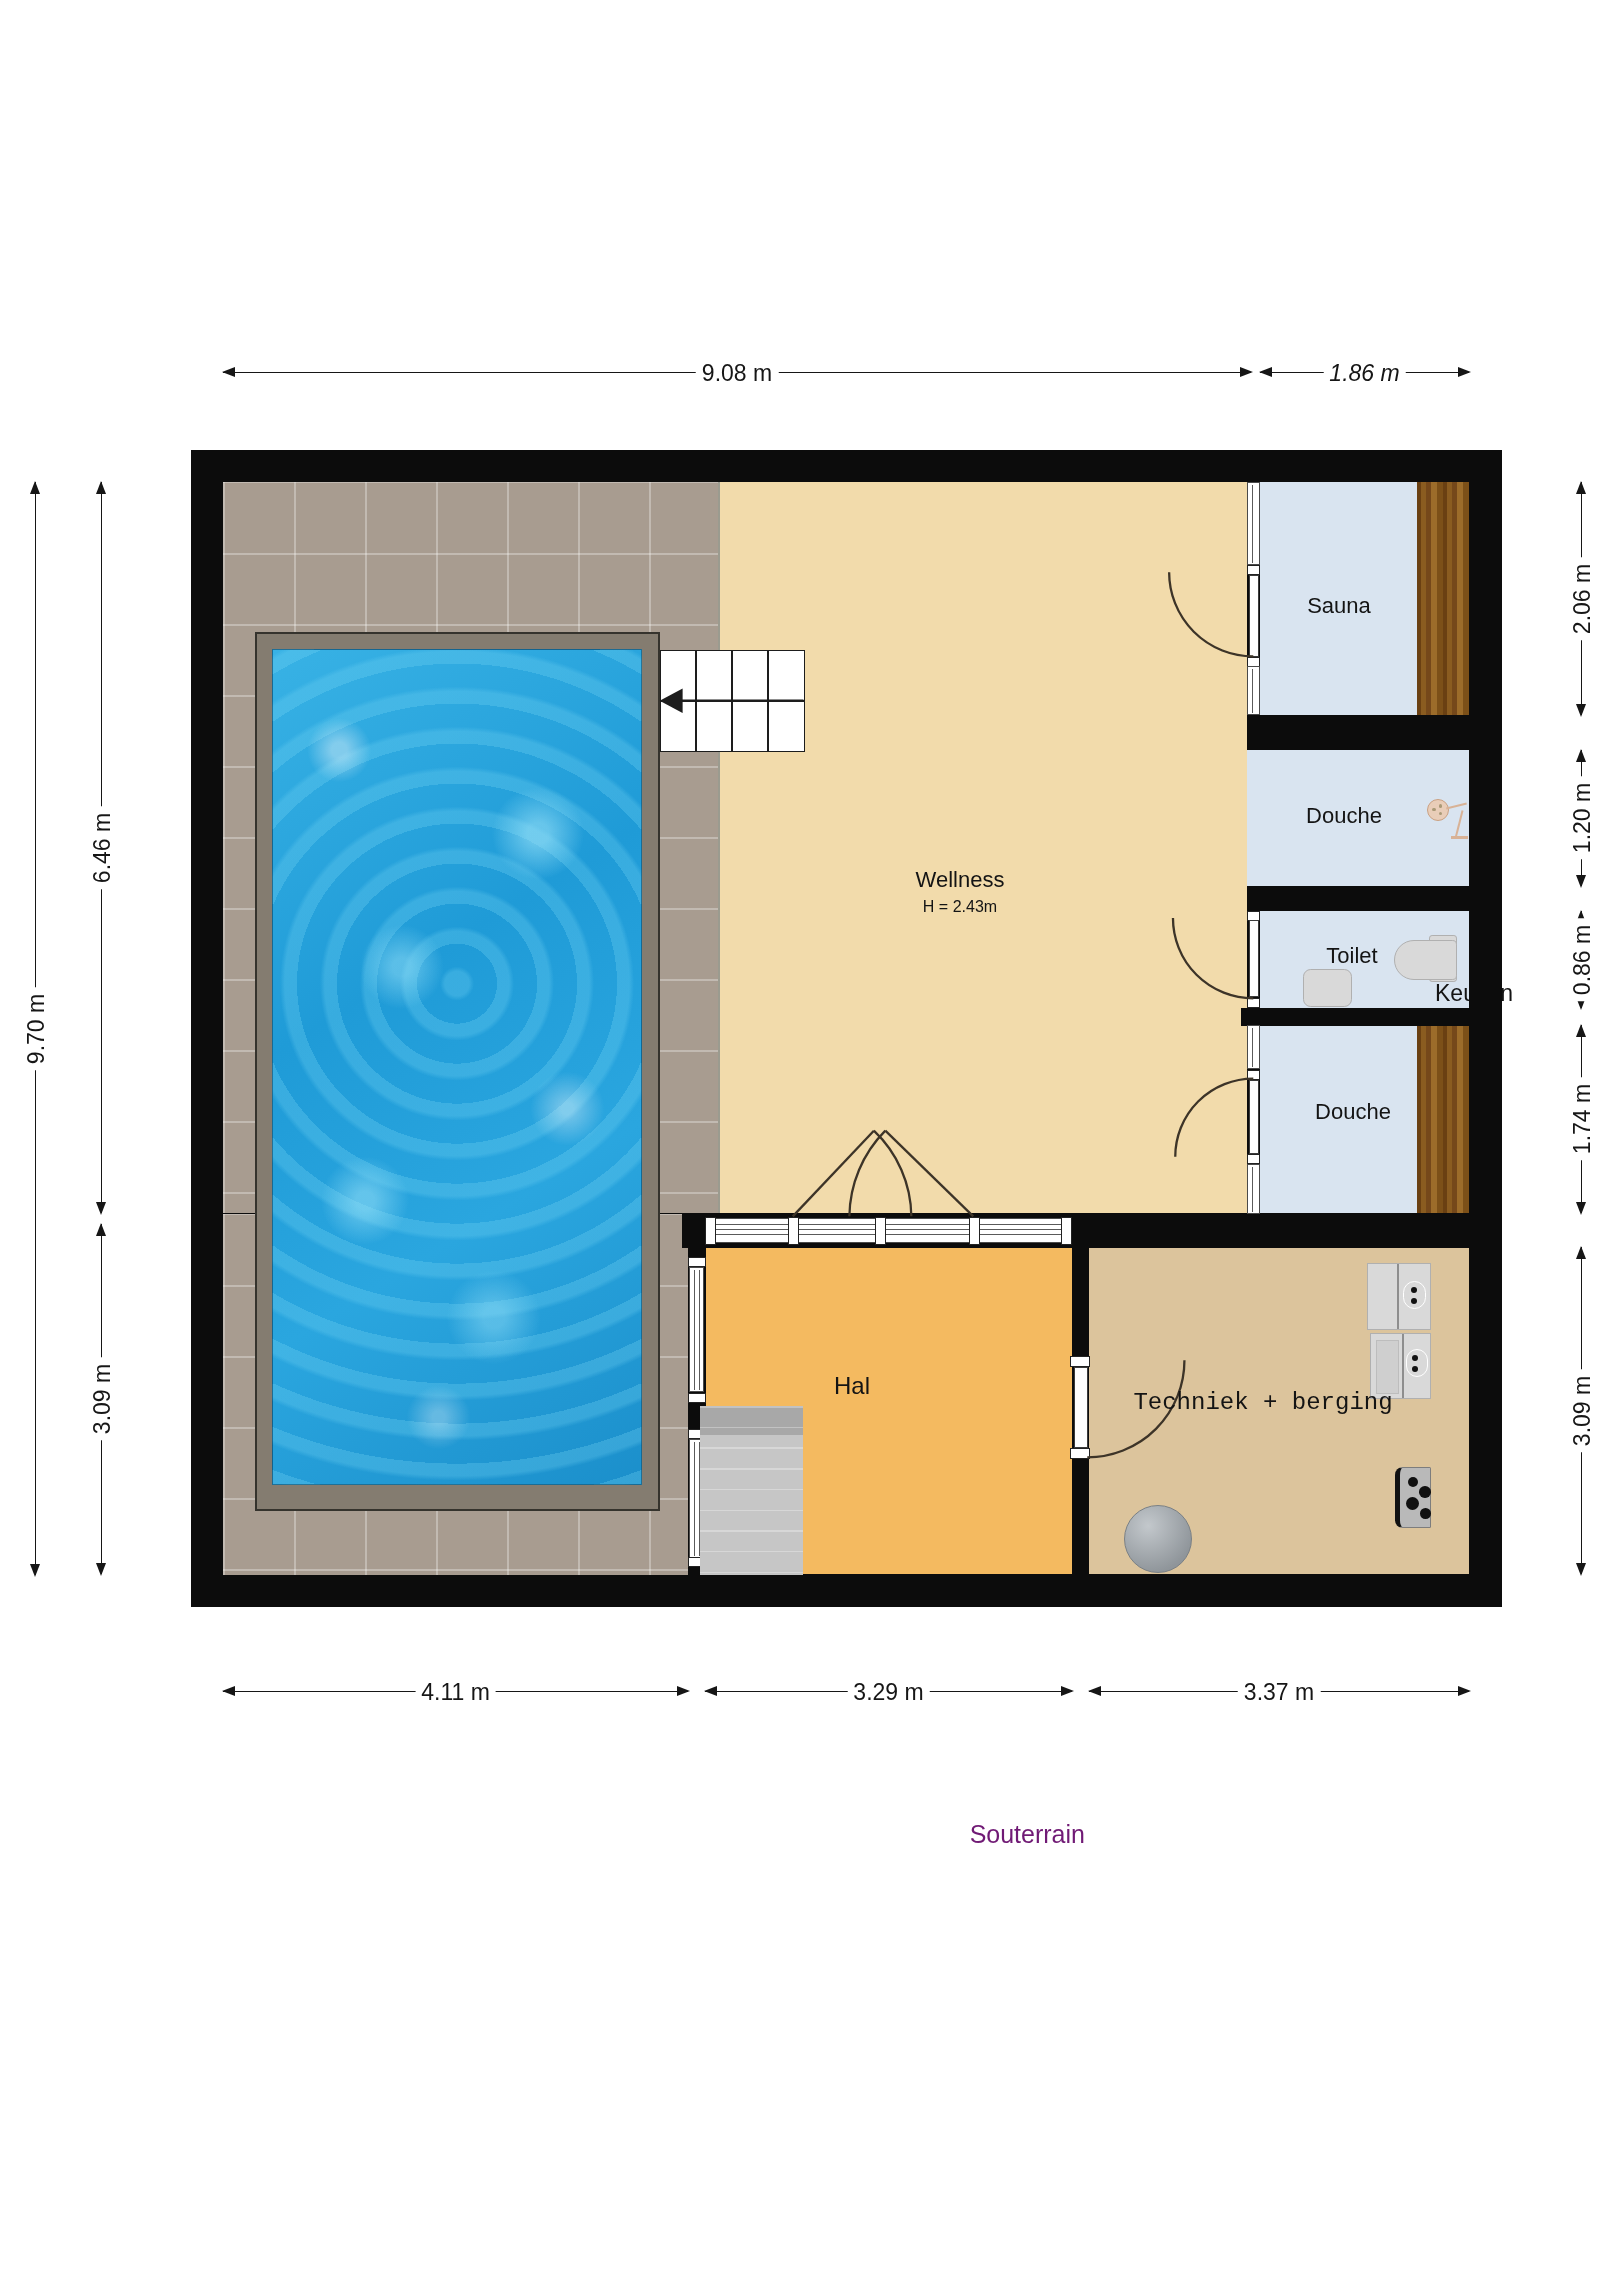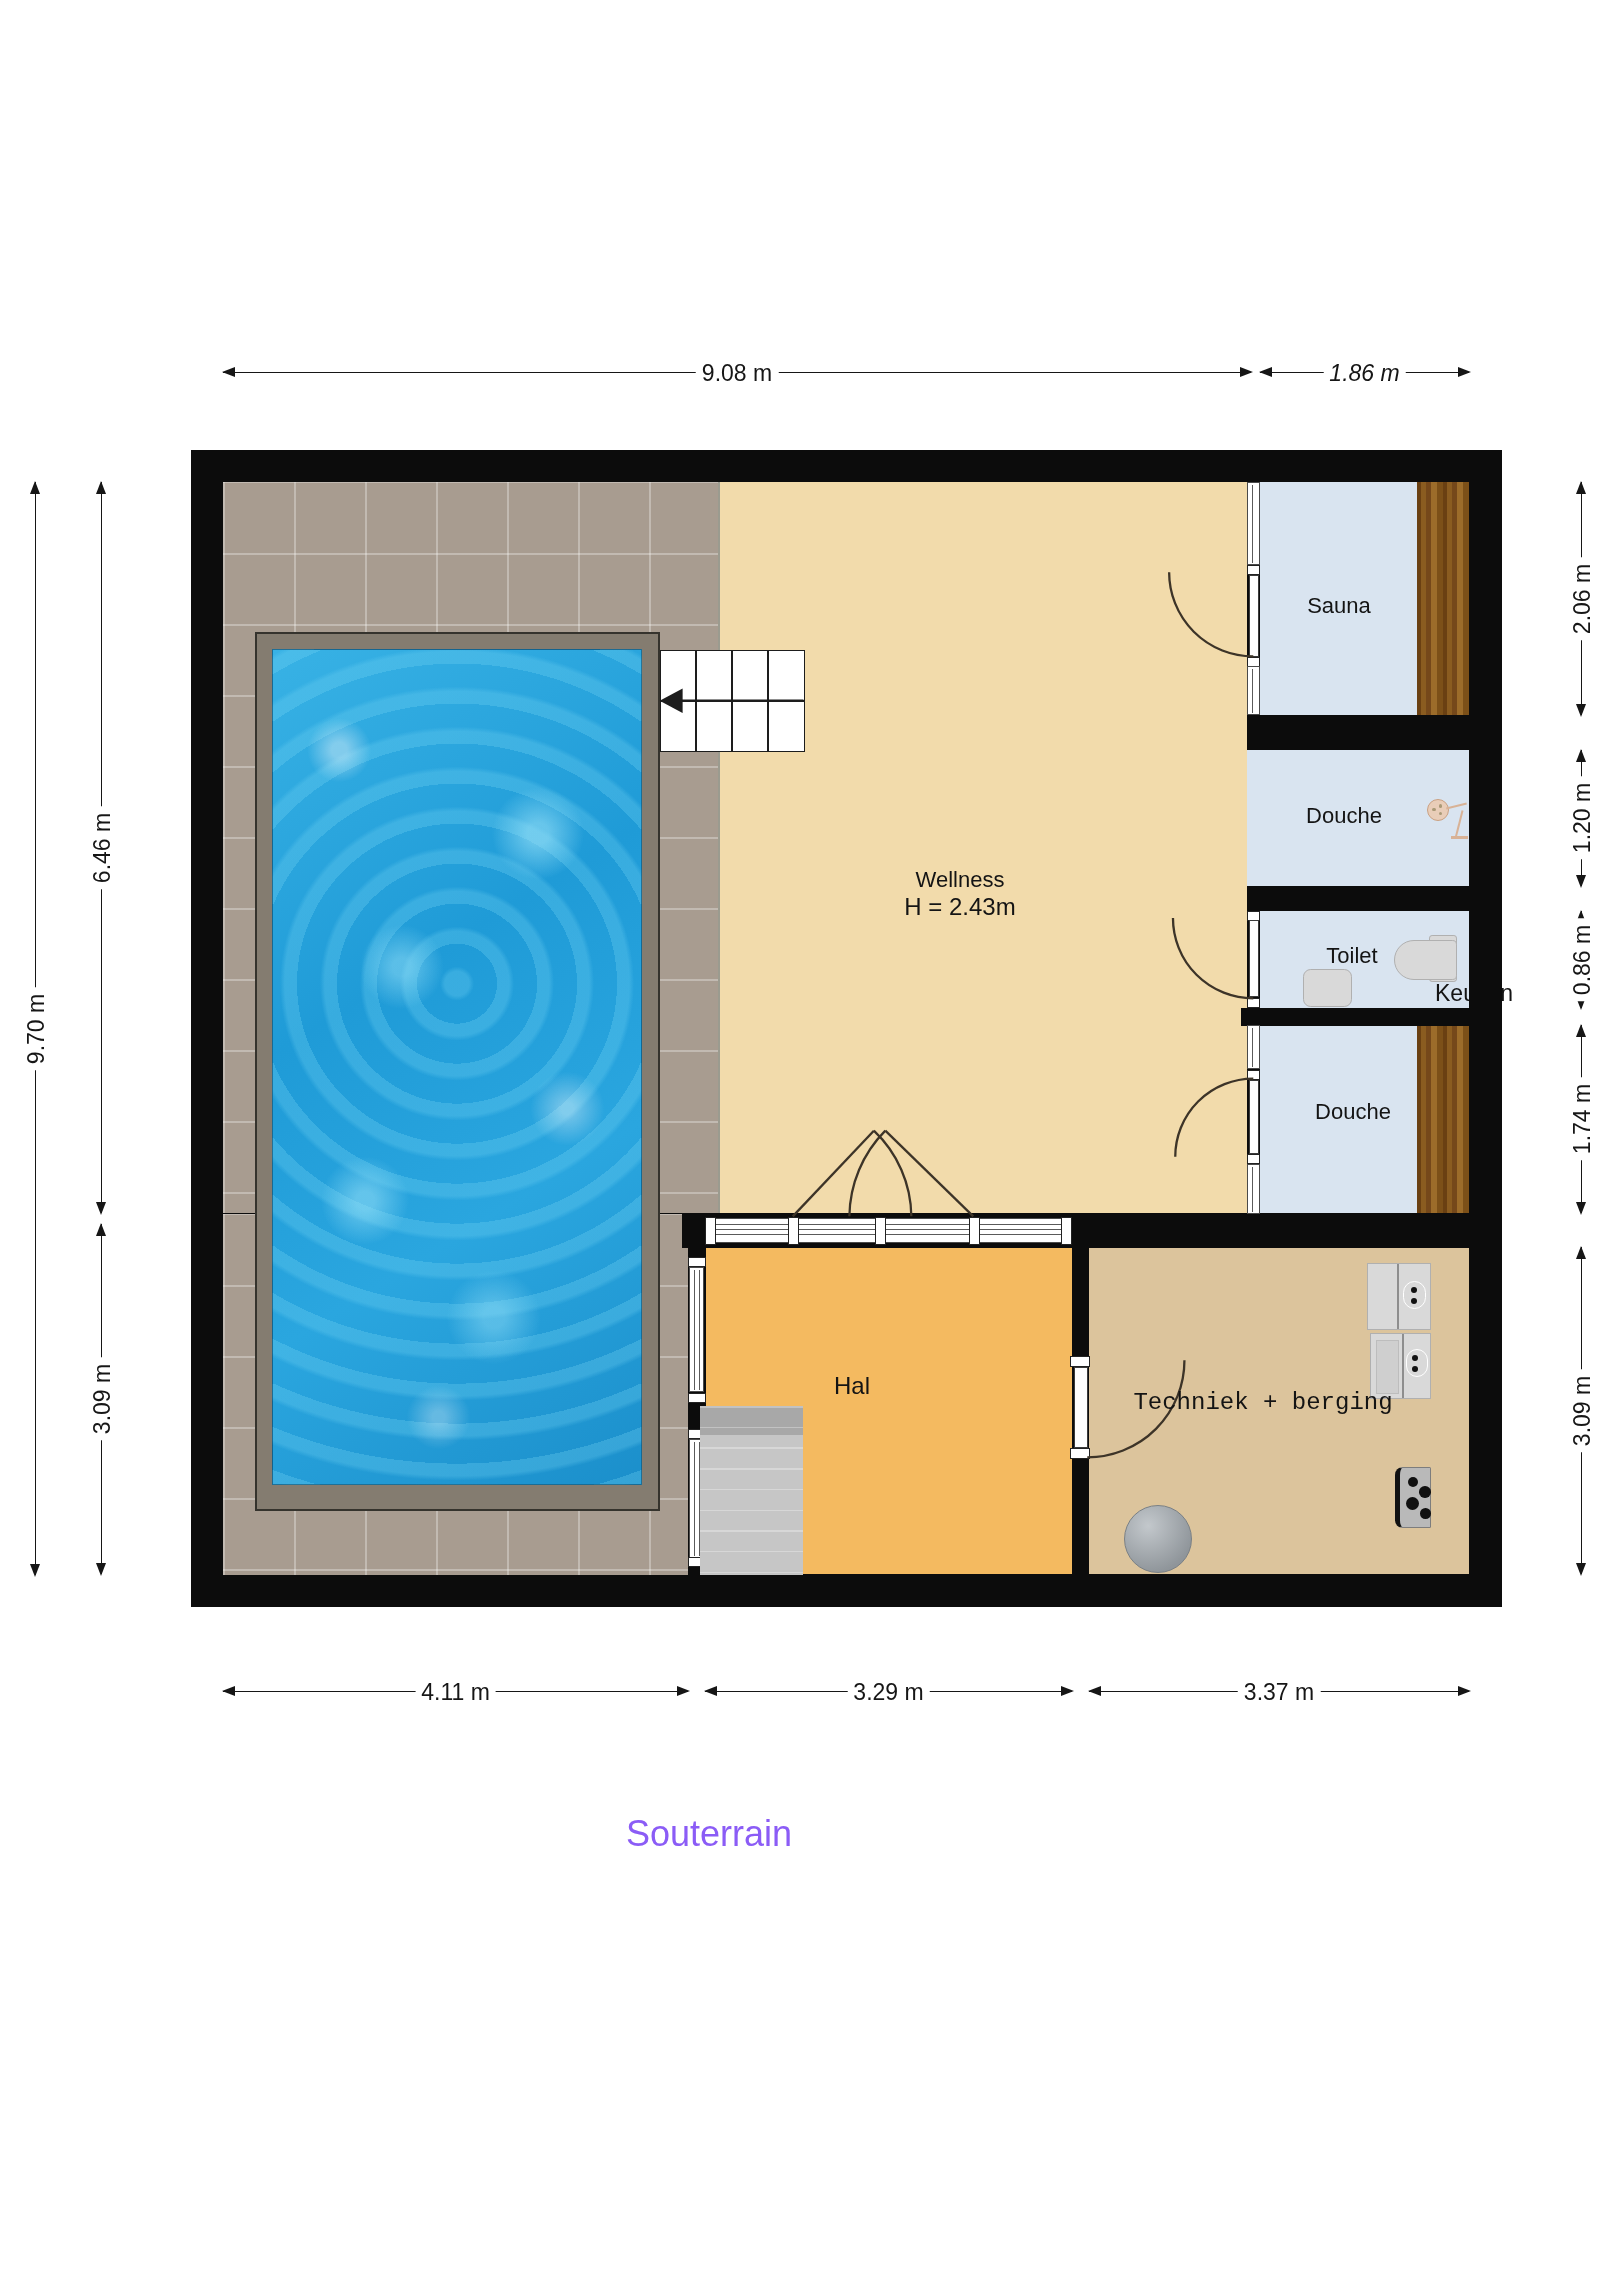--- a/index.html
+++ b/index.html
@@ -64,24 +64,24 @@
   .dim-h .ar-l{left:-1.5px;top:-6.1px;border-top:5.4px solid transparent;border-bottom:5.4px solid transparent;border-right:13.8px solid #161616;}
   .dim-h .ar-r{right:-1.5px;top:-6.1px;border-top:5.4px solid transparent;border-bottom:5.4px solid transparent;border-left:13.8px solid #161616;}
   .dim-v .ar-t{top:-1.5px;left:-6.1px;border-left:5.4px solid transparent;border-right:5.4px solid transparent;border-bottom:13.8px solid #161616;}
   .dim-v .ar-b{bottom:-1.5px;left:-6.1px;border-left:5.4px solid transparent;border-right:5.4px solid transparent;border-top:13.8px solid #161616;}
   .dim-label{position:absolute;left:50%;top:50%;transform:translate(-50%,-50%);
      background:#fff;padding:0 6.1px;font-size:23px;white-space:nowrap;color:#161616;}
   .dim-label.rot{transform:translate(-50%,-50%) rotate(-90deg);}
   
   .room-label{position:absolute;transform:translate(-50%,-50%);font-size:22px;color:#141414;white-space:nowrap;}
   .room-label.big{font-size:24px;}
-  .sub{font-size:24px;}
+  .sub{font-size:16px;}
   .keuken{position:absolute;font-size:23px;color:#141414;white-space:nowrap;}
-  .title-block{position:absolute;left:626px;top:1815px;width:459px;text-align:left;
-     font-size:36px;line-height:38px;color:#8b5cf6;}
+  .title-block{position:absolute;left:626px;top:1815px;width:459px;text-align:right;
+     font-size:25px;line-height:38px;color:#701a75;}
   svg.overlay{position:absolute;left:0;top:0;}
 </style>
 </head>
 <body>
 
 <div class="canvas">
 
   <div class="plan-outer"></div>
 
   <div class="floor wellness-floor" style="left:223px;top:482px;width:1024px;height:731px;"></div>

